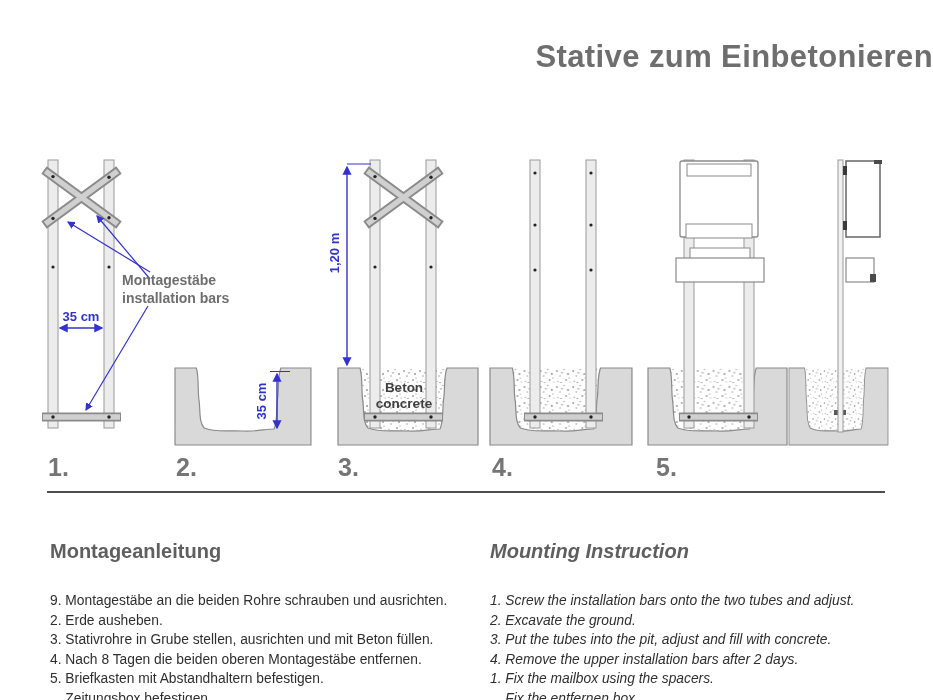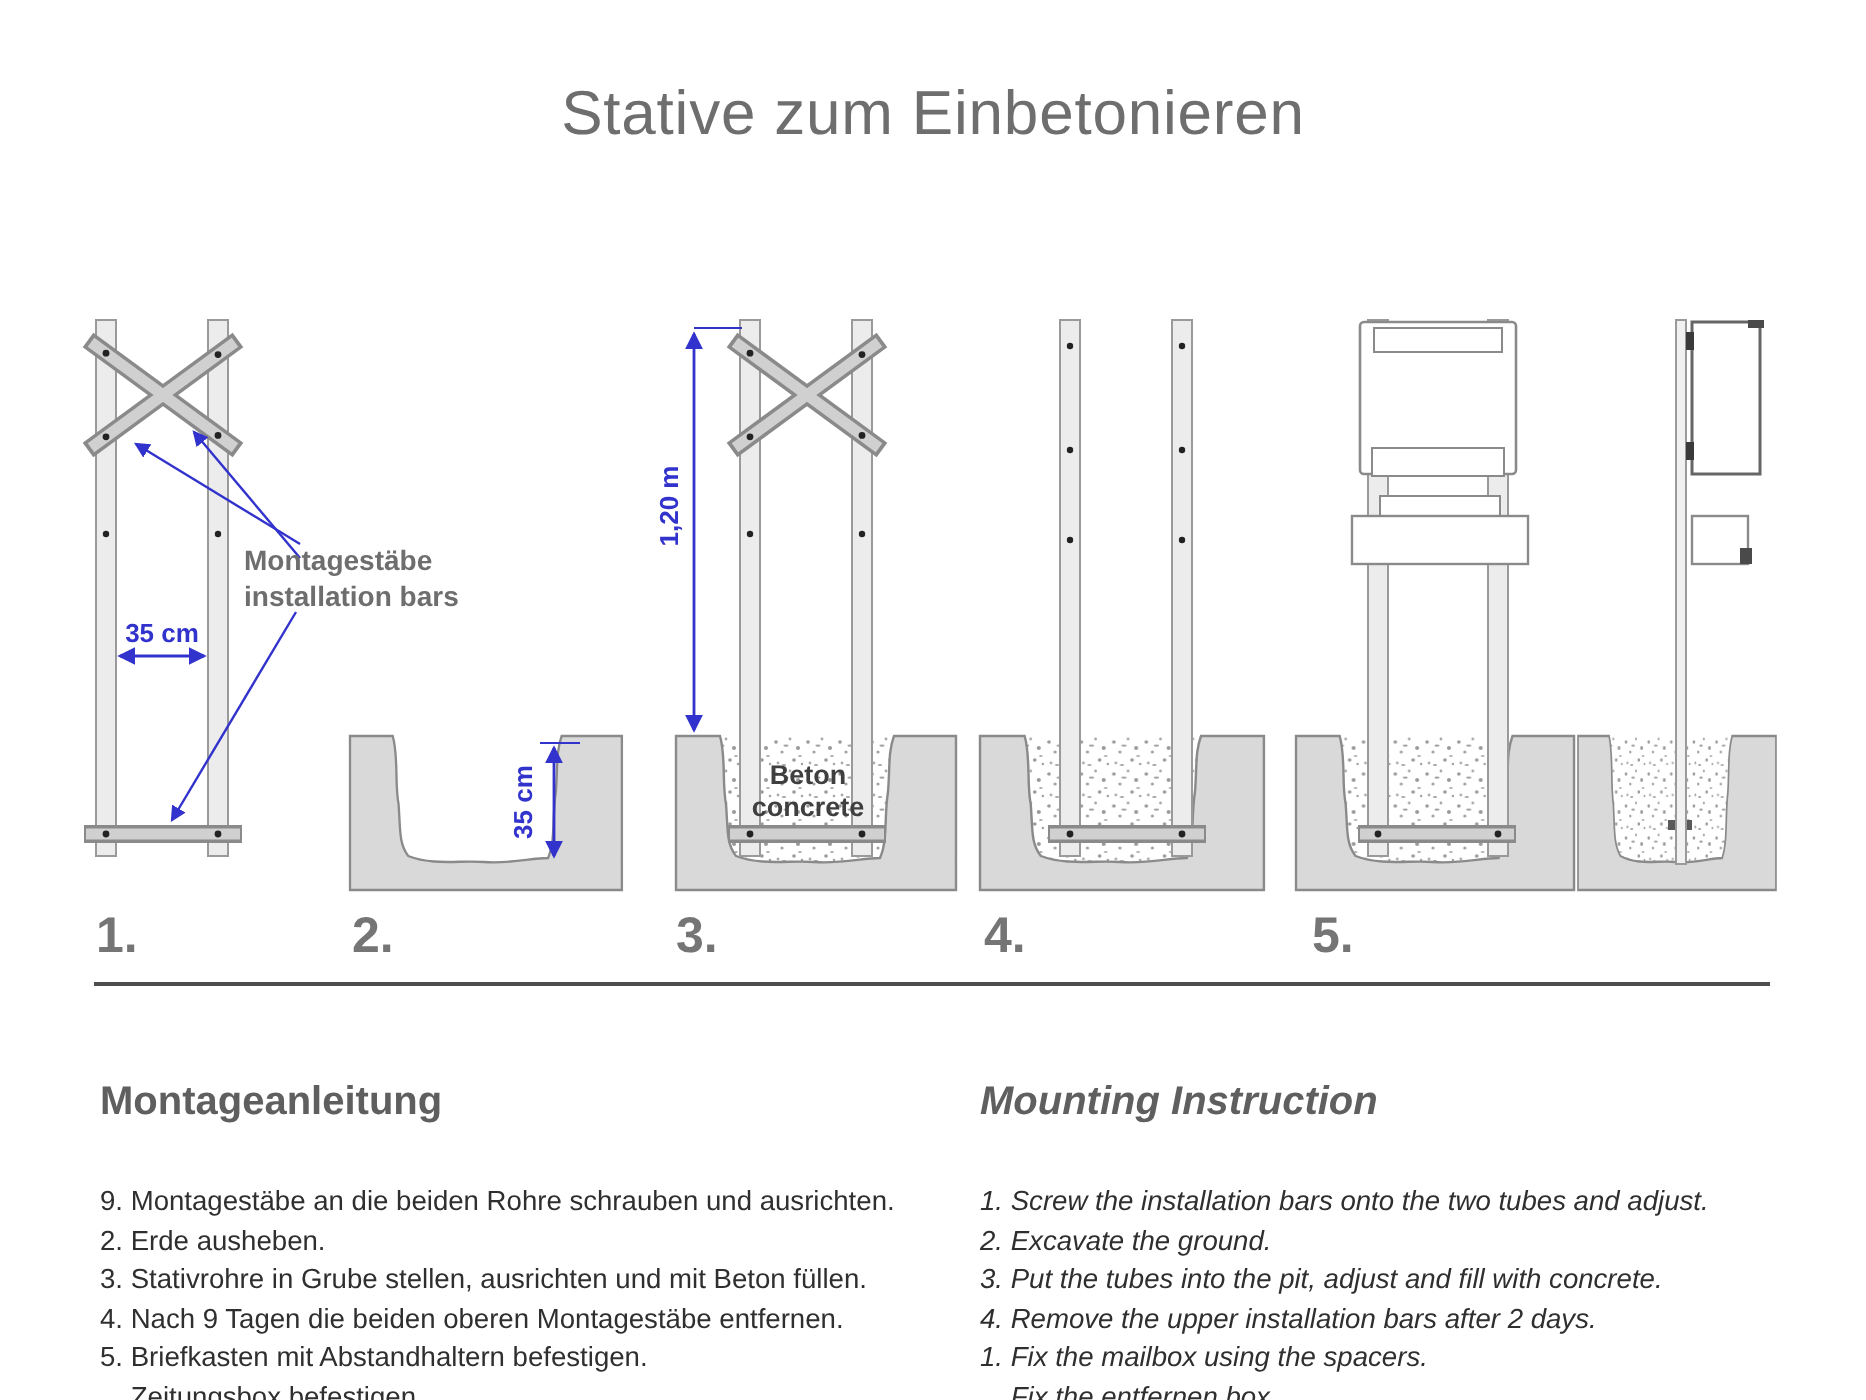--- a/index.html
+++ b/index.html
@@ -1,19 +1,19 @@
 <!DOCTYPE html>
 <html><head>
 <meta charset="utf-8">
 <style>
   html,body{margin:0;padding:0;background:#fff;}
   .canvas{position:relative;width:933px;height:700px;background:#ffffff;overflow:hidden;
           font-family:"Liberation Sans",sans-serif;}
-  .title{position:absolute;top:39px;left:0;right:0;text-align:center;
-         font-size:31px;font-weight:normal;color:#6e6e6e;letter-spacing:.4px;}
+  .title{position:absolute;top:39px;left:0;right:0;text-align:right;
+         font-size:31px;font-weight:bold;color:#6e6e6e;letter-spacing:.4px;}
   svg.diagram{position:absolute;left:0;top:0;}
   .rule{position:absolute;left:47px;top:491px;width:838px;height:2.4px;background:#4e4e4e;}
   .col{position:absolute;top:540px;width:430px;}
   .col-de{left:50px;}
   .col-en{left:490px;font-style:italic;}
   .heading{font-size:20px;font-weight:bold;color:#5f5f5f;margin:0 0 28px 0;}
   .lines{font-size:13.8px;color:#2f2f2f;line-height:19.5px;white-space:pre-wrap;}
   .lines div{margin:0;}
   text{font-family:"Liberation Sans",sans-serif;}
   .dimtxt{fill:#3232cd;font-size:13px;font-weight:bold;}
@@ -170,21 +170,21 @@
       <rect x="843" y="221" width="4" height="9" fill="#3a3a3a"></rect>
       <rect x="846" y="258" width="28" height="24" fill="#ffffff" stroke="#8a8a8a" stroke-width="1.2"></rect>
       <rect x="870" y="274" width="6" height="8" fill="#4a4a4a"></rect>
     </g>
   </svg>
 
   <div class="rule"></div>
 
   <div class="col col-de">
     <div class="heading">Montageanleitung</div>
-    <div class="lines"><div>9. Montagestäbe an die beiden Rohre schrauben und ausrichten.</div><div>2. Erde ausheben.</div><div>3. Stativrohre in Grube stellen, ausrichten und mit Beton füllen.</div><div>4. Nach 9 Tagen die beiden oberen Montagestäbe entfernen.</div><div>5. Briefkasten mit Abstandhaltern befestigen.</div><div>    Zeitungsbox befestigen.</div></div>
+    <div class="lines"><div>9. Montagestäbe an die beiden Rohre schrauben und ausrichten.</div><div>2. Erde ausheben.</div><div>3. Stativrohre in Grube stellen, ausrichten und mit Beton füllen.</div><div>4. Nach 8 Tagen die beiden oberen Montagestäbe entfernen.</div><div>5. Briefkasten mit Abstandhaltern befestigen.</div><div>    Zeitungsbox befestigen.</div></div>
   </div>
 
   <div class="col col-en">
     <div class="heading">Mounting Instruction</div>
     <div class="lines"><div>1. Screw the installation bars onto the two tubes and adjust.</div><div>2. Excavate the ground.</div><div>3. Put the tubes into the pit, adjust and fill with concrete.</div><div>4. Remove the upper installation bars after 2 days.</div><div>1. Fix the mailbox using the spacers.</div><div>    Fix the entfernen box.</div></div>
   </div>
 
 </div>
 
 </body></html>

